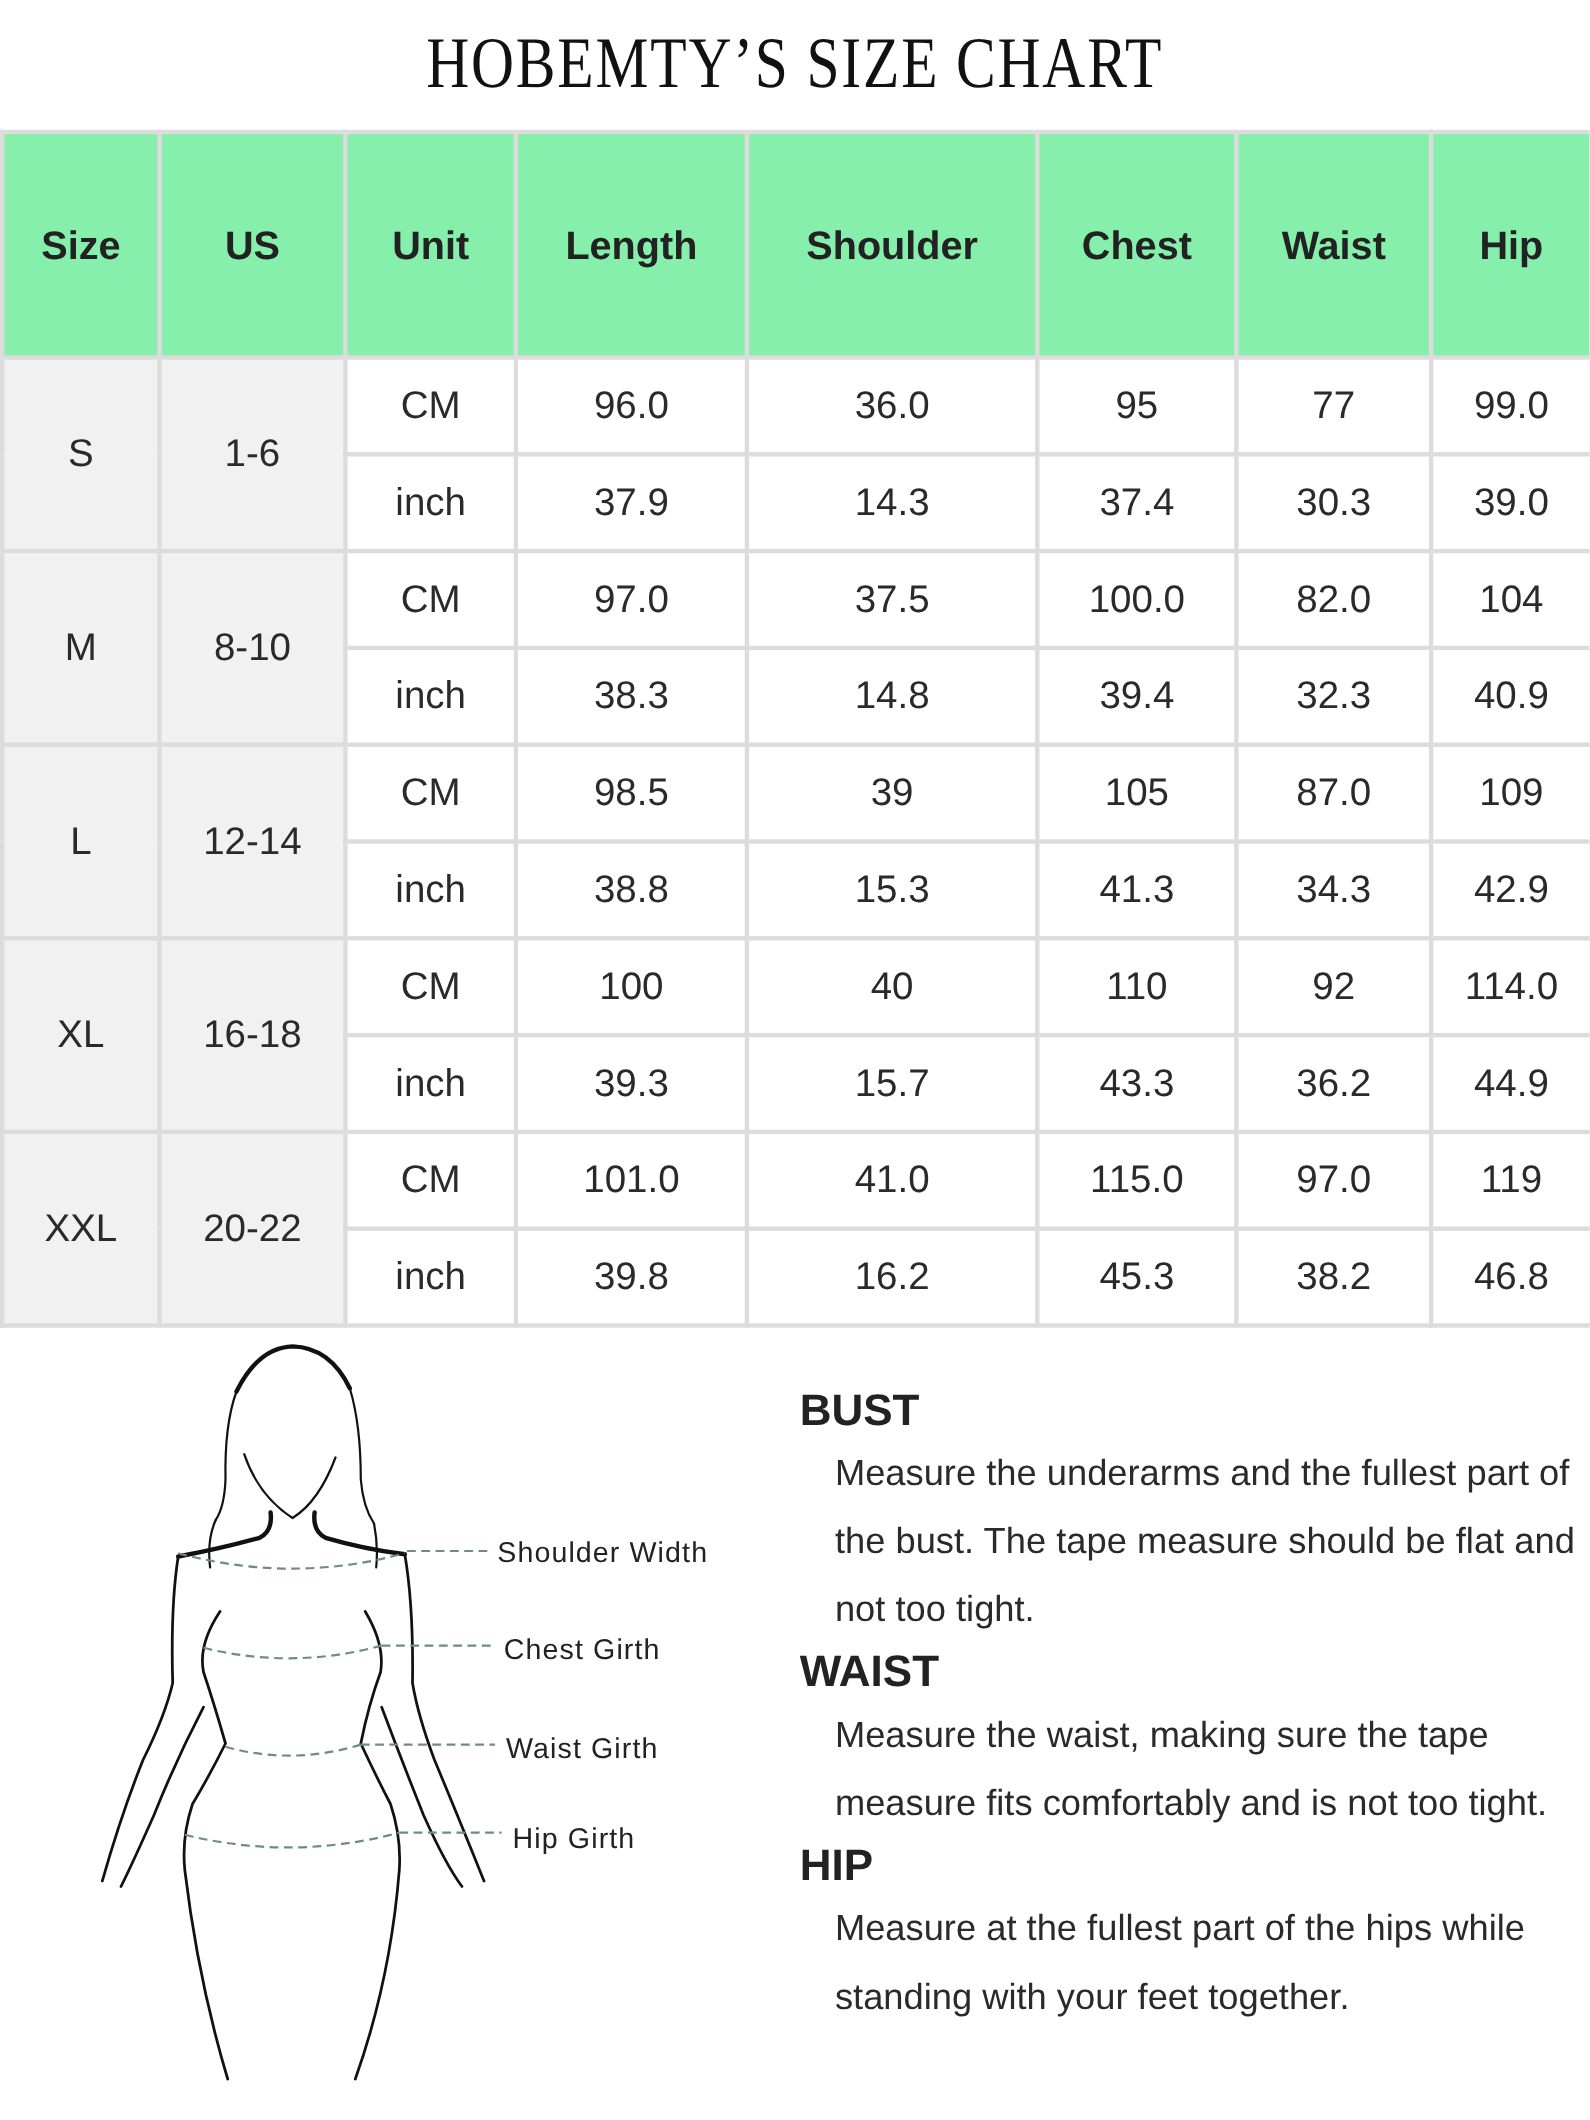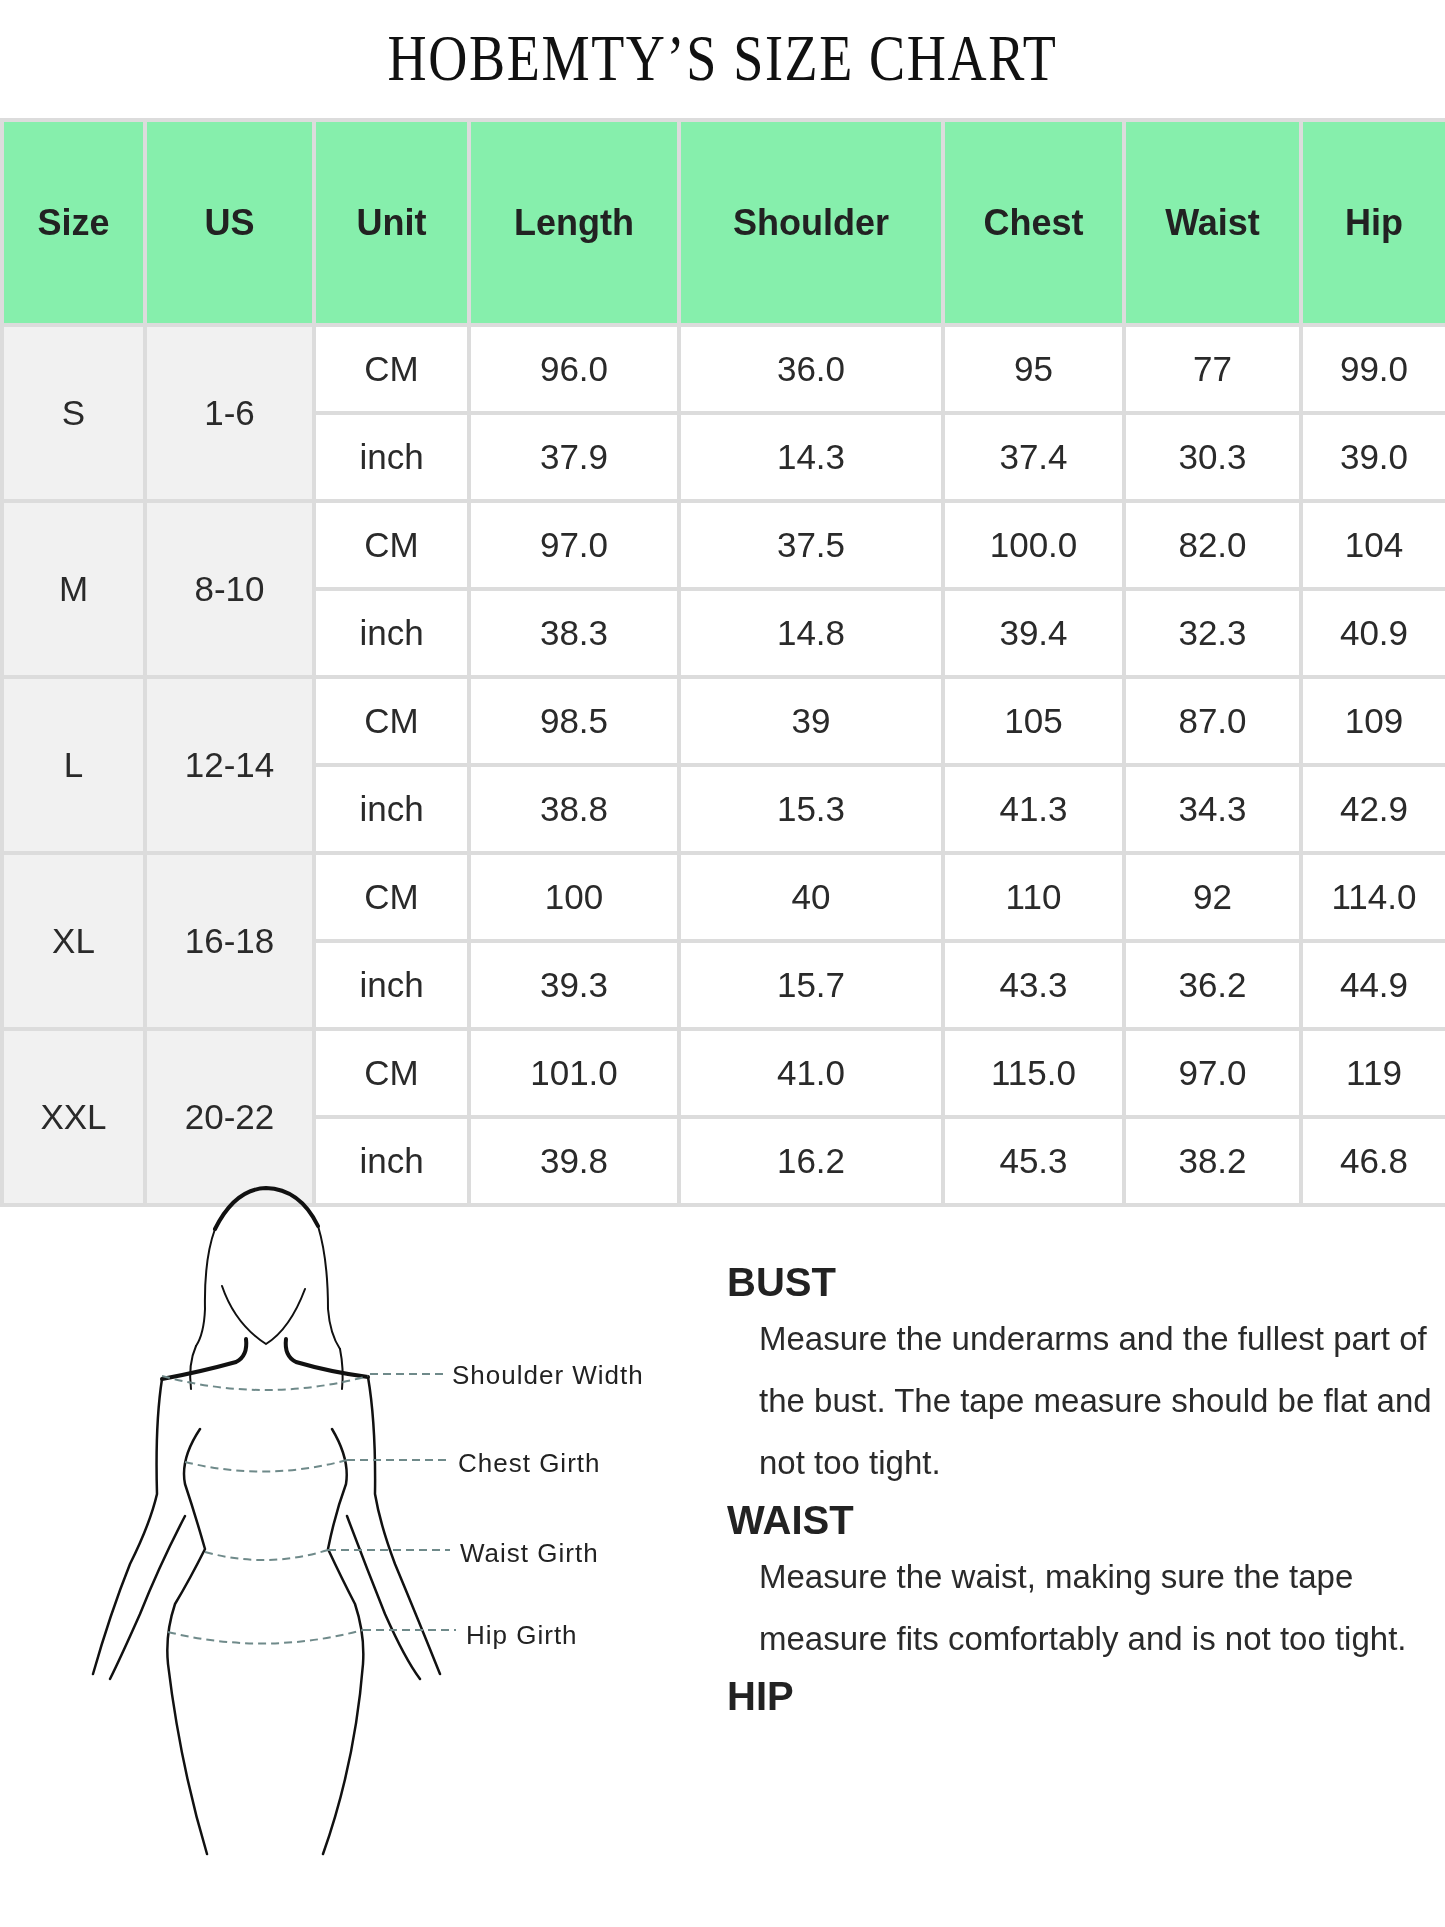--- a/index.html
+++ b/index.html
@@ -15,21 +15,21 @@
     position: absolute; left: 0; top: 118px; width: 1445px;
     border-collapse: collapse; table-layout: fixed;
   }
   table.chart td, table.chart th {
     border: 4px solid #dcdcdc; text-align: center; vertical-align: middle;
     font-size: 35px; color: #2a2a2a;
   }
   table.chart th { background: #86efac; height: 205px; font-weight: bold; font-size: 36px; color: #222; }
   table.chart td { height: 88px; background: #fff; }
   table.chart td.size, table.chart td.us { background: #f1f1f1; }
-  .figure { position: absolute; left: 0; top: 1164px; width: 700px; height: 727px; }
+  .figure { position: absolute; left: 0; top: 1200px; width: 700px; height: 727px; }
   .guide-label { position: absolute; font-size: 26px; color: #222; letter-spacing: 1px; }
   .info { position: absolute; left: 727px; top: 1256px; width: 710px; }
   .info h3 { font-size: 40px; font-weight: bold; color: #222; line-height: 52px; }
   .info p { font-size: 33px; line-height: 62px; color: #2a2a2a; margin-left: 32px; }
 </style>
 </head>
 <body>
 
 <div class="title">HOBEMTY’S SIZE CHART</div>
 
@@ -190,13 +190,14 @@
   <div class="guide-label" style="left:460px;top:374px;">Waist Girth</div>
   <div class="guide-label" style="left:466px;top:456px;">Hip Girth</div>
 </div>
 
 <div class="info">
   <h3>BUST</h3>
   <p>Measure the underarms and the fullest part of the bust. The tape measure should be flat and not too tight.</p>
   <h3>WAIST</h3>
   <p>Measure the waist, making sure the tape measure fits comfortably and is not too tight.</p>
   <h3>HIP</h3>
+  <p>Measure at the fullest part of the hips while standing with your feet together.</p>
 </div>
 
 </body></html>

